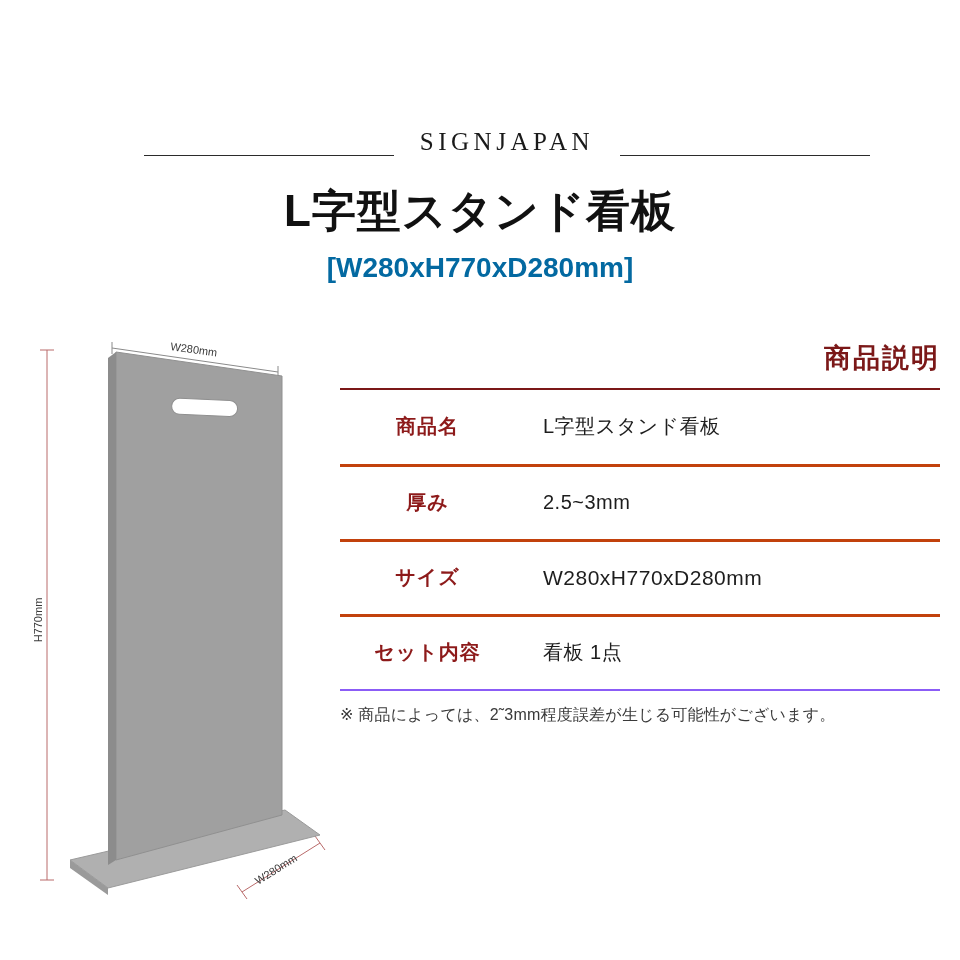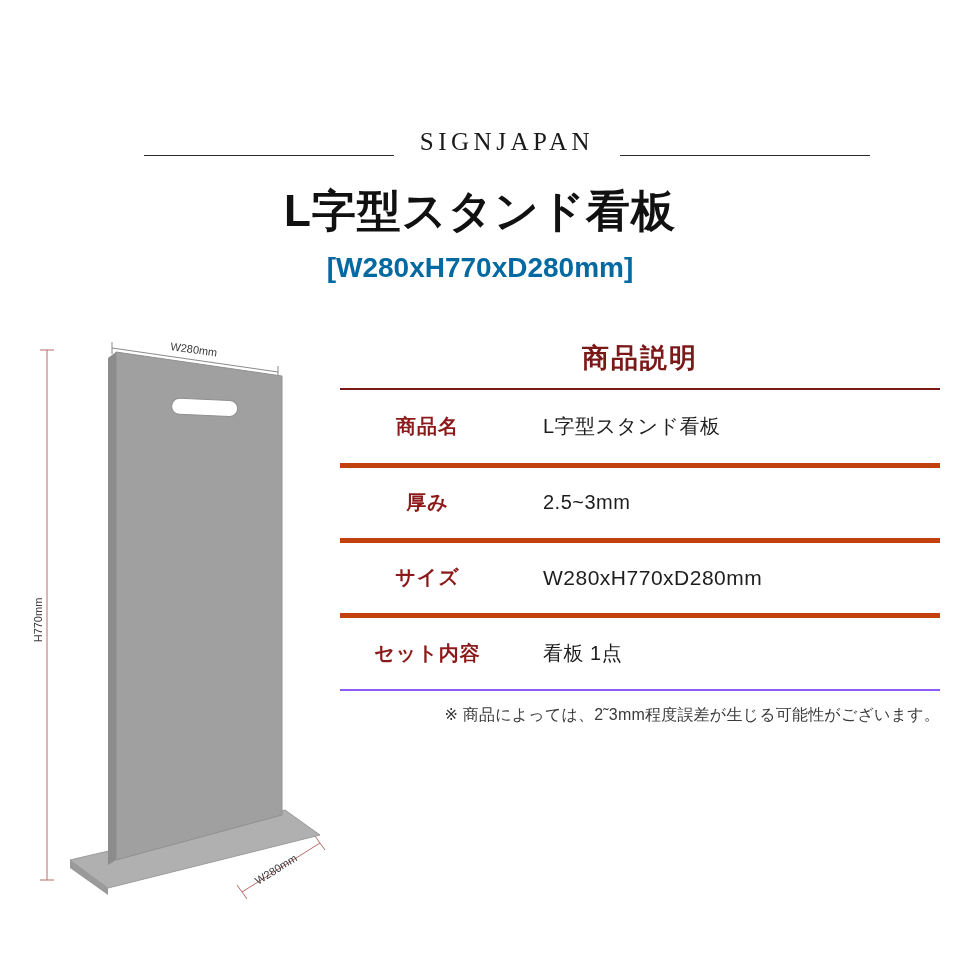--- a/index.html
+++ b/index.html
@@ -79,39 +79,39 @@
   .illustration svg { display: block; }
 
   
   .spec-panel {
     position: absolute;
     left: 340px;
     top: 340px;
     width: 600px;
   }
   .spec-heading {
-    text-align: center;
+    text-align: right;
     font-size: 27px;
     font-weight: bold;
     color: #7b1818;
     letter-spacing: 2px;
     padding-bottom: 12px;
   }
   .spec-heading-rule {
     height: 2px;
     background: #7b1818;
     width: 100%;
   }
   .spec-table {
     width: 100%;
     border-collapse: collapse;
   }
   .spec-table tr { height: 75px; }
   .spec-table td {
-    border-bottom: 5px solid #c2410c;
+    border-bottom: 3px solid #c2410c;
     vertical-align: middle;
   }
   .spec-table tr:last-child td {
     border-bottom: 2px solid #8b5cf6;
   }
   .spec-label {
     width: 175px;
     text-align: center;
     font-size: 20px;
     font-weight: bold;
@@ -123,21 +123,20 @@
     font-size: 20px;
     color: #1d1d1d;
     letter-spacing: 0.5px;
   }
   .spec-value.strong {
     font-weight: normal;
     font-size: 21px;
   }
   .spec-note {
     margin-top: 14px;
-    text-align: right;
     font-size: 16px;
     color: #3a3a3a;
     letter-spacing: 0.2px;
   }
 
   
   .dim-text {
     font-family: "Liberation Sans", sans-serif;
     font-size: 11px;
     fill: #3a3a3a;

